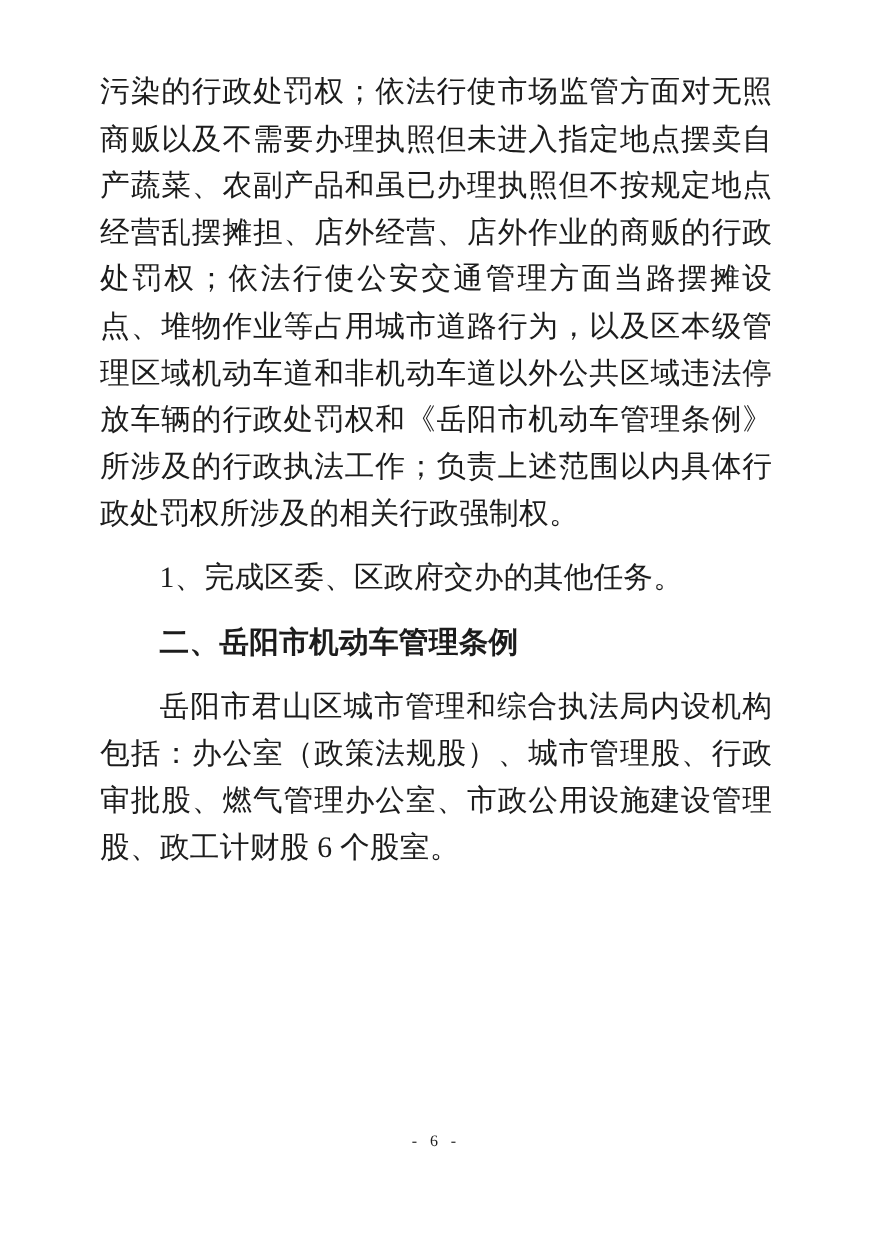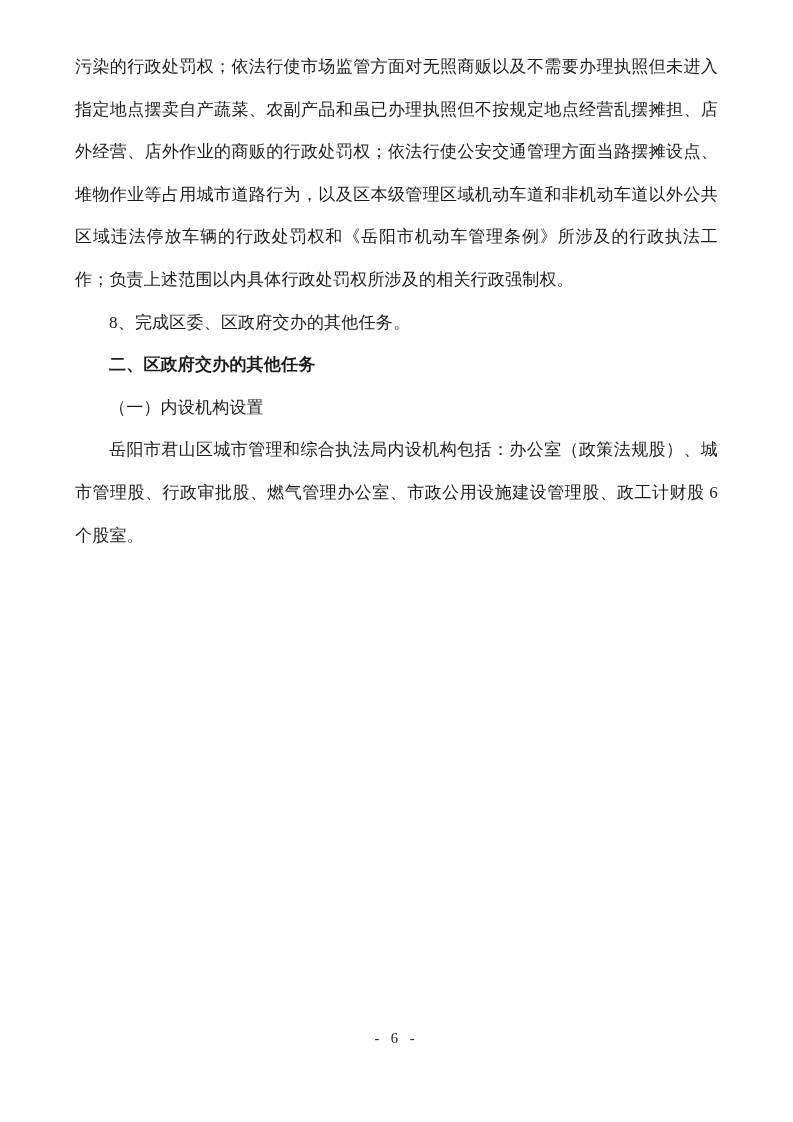--- a/index.html
+++ b/index.html
@@ -16,22 +16,22 @@
     font-family: "Liberation Serif", "DejaVu Serif", serif;
     color: #1c1c1c;
   }
   .content {
     position: absolute;
     left: 75px;
     top: 46px;
     width: 643px;
   }
   .content p {
-    margin: 0;
-    font-size: 17px;
+    margin: 16px;
+    font-size: 27px;
     line-height: 42.6px;
     text-align: justify;
     text-justify: inter-character;
     letter-spacing: 0.2px;
   }
   .para-continuation {
     text-indent: 0;
   }
   .para-indent {
     text-indent: 2em;
@@ -52,20 +52,19 @@
     color: #1c1c1c;
     font-family: "Liberation Serif", "DejaVu Serif", serif;
   }
 </style>
 </head>
 <body>
 
 <div class="page">
   <div class="content">
     <p class="para-continuation">污染的行政处罚权；依法行使市场监管方面对无照商贩以及不需要办理执照但未进入指定地点摆卖自产蔬菜、农副产品和虽已办理执照但不按规定地点经营乱摆摊担、店外经营、店外作业的商贩的行政处罚权；依法行使公安交通管理方面当路摆摊设点、堆物作业等占用城市道路行为，以及区本级管理区域机动车道和非机动车道以外公共区域违法停放车辆的行政处罚权和《岳阳市机动车管理条例》所涉及的行政执法工作；负责上述范围以内具体行政处罚权所涉及的相关行政强制权。</p>
-    <p class="para-indent">8、完成区委、区政府交办的其他任务。</p>
-    <p class="para-indent section-heading">二、区政府交办的其他任务</p>
-    <p class="para-indent">（一）内设机构设置</p>
+    <p class="para-indent">1、完成区委、区政府交办的其他任务。</p>
+    <p class="para-indent section-heading">二、岳阳市机动车管理条例</p>
     <p class="para-indent">岳阳市君山区城市管理和综合执法局内设机构包括：办公室（政策法规股）、城市管理股、行政审批股、燃气管理办公室、市政公用设施建设管理股、政工计财股 6 个股室。</p>
   </div>
 
   <div class="page-footer">- 6 -</div>
 </div>
 
 </body></html>

